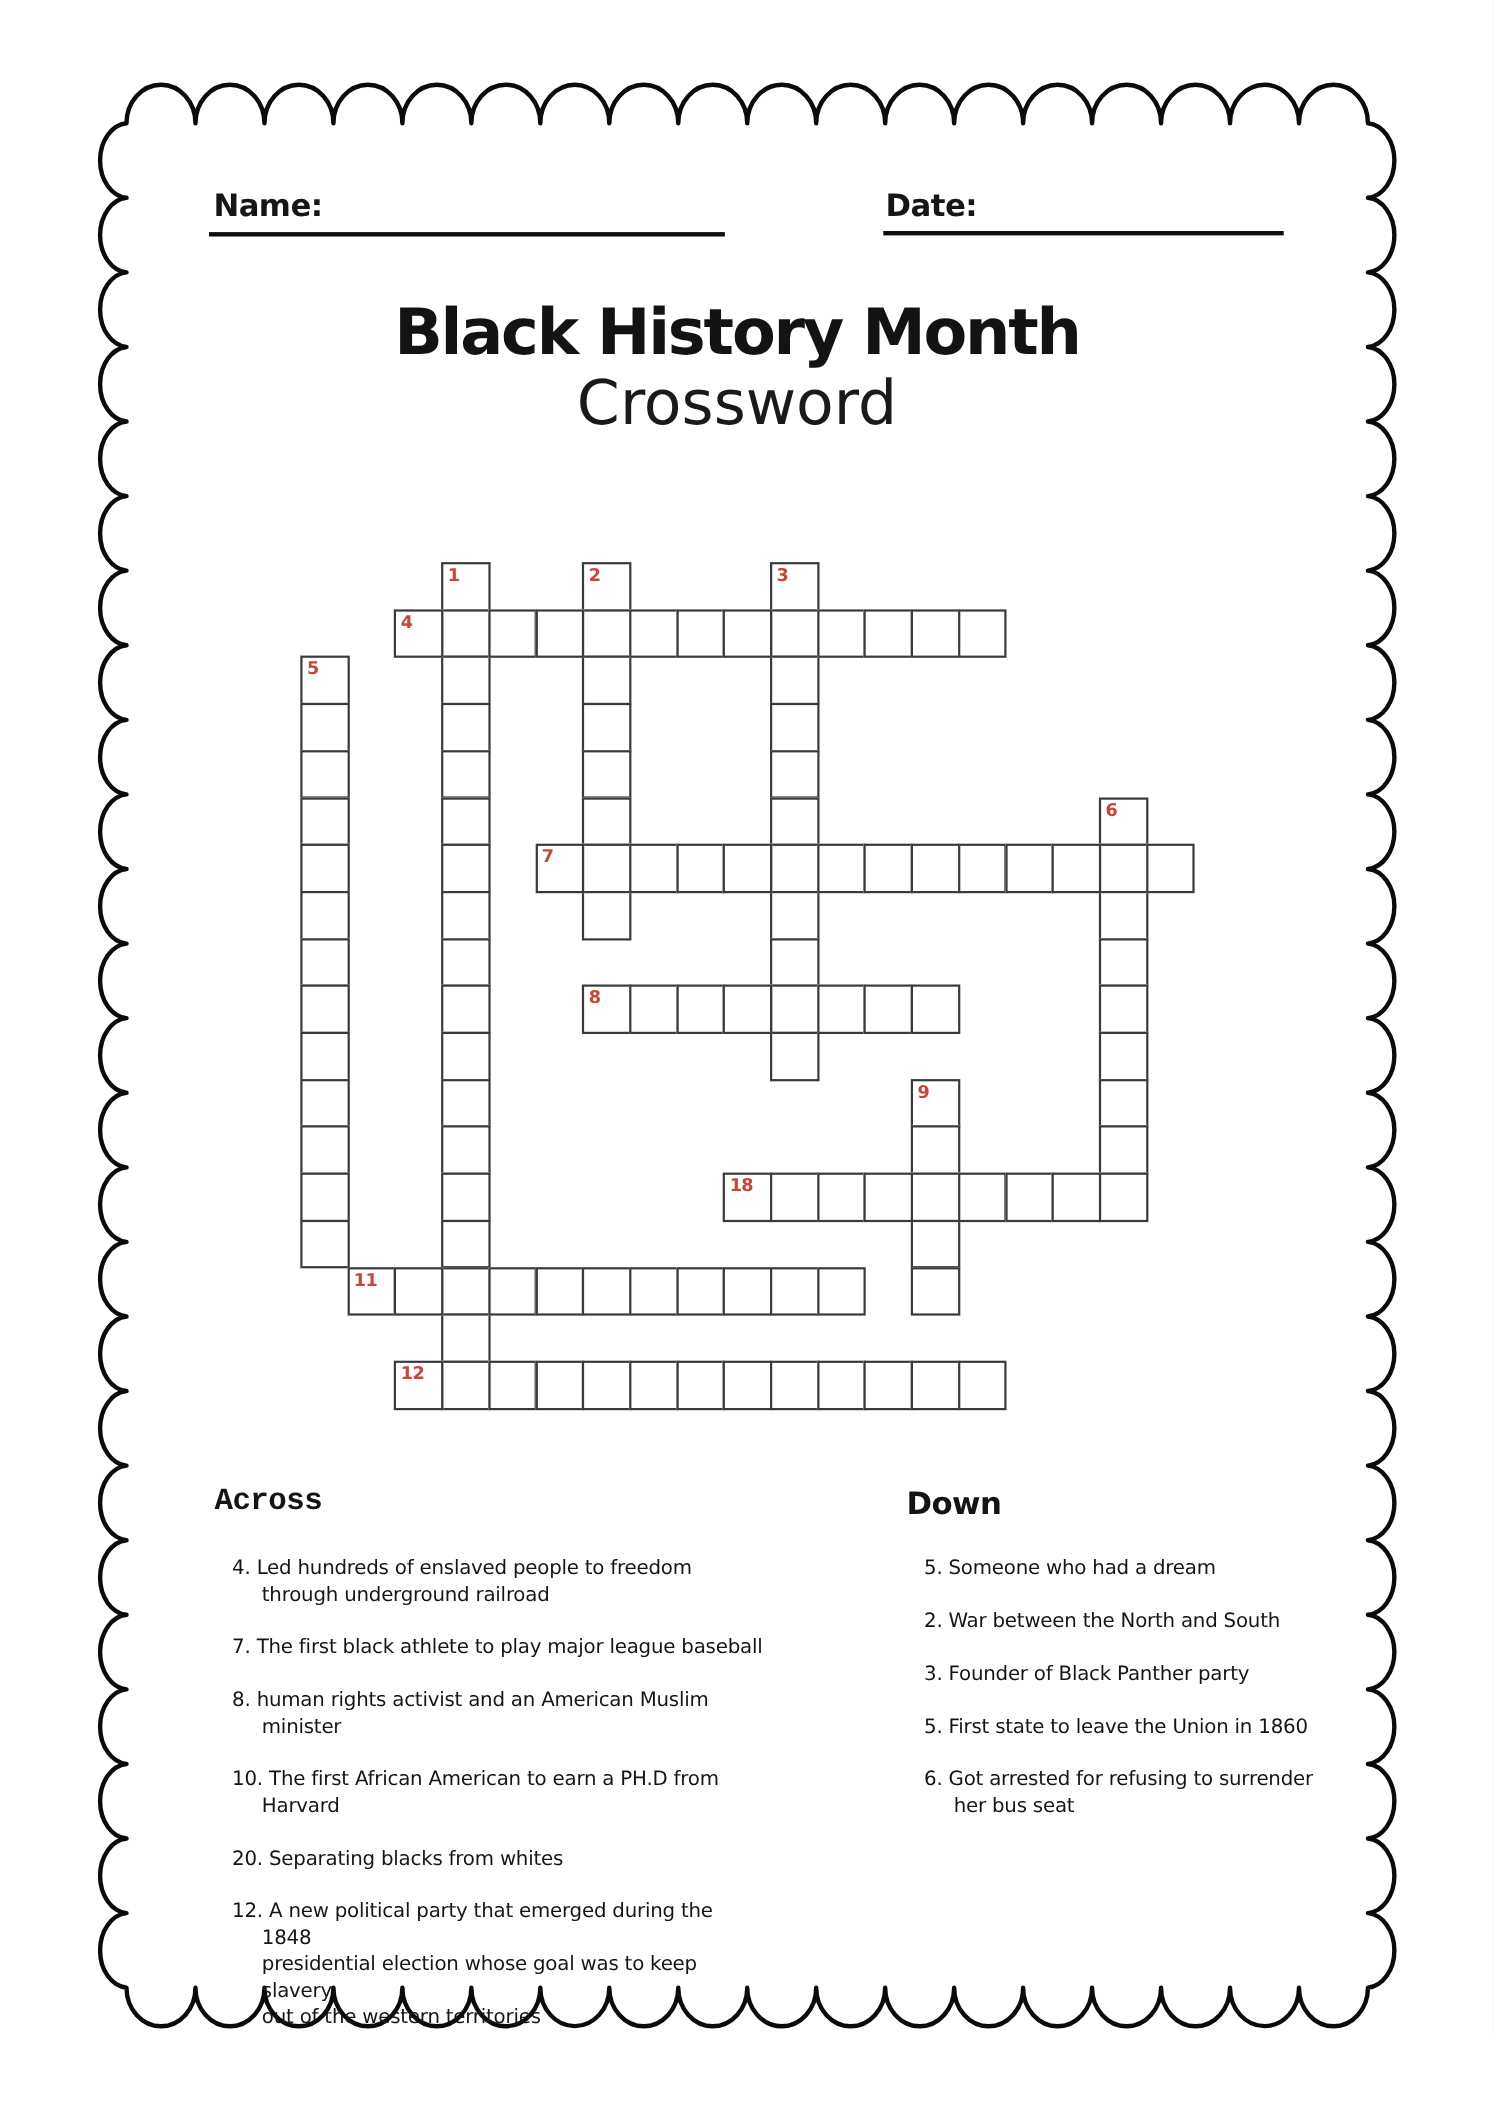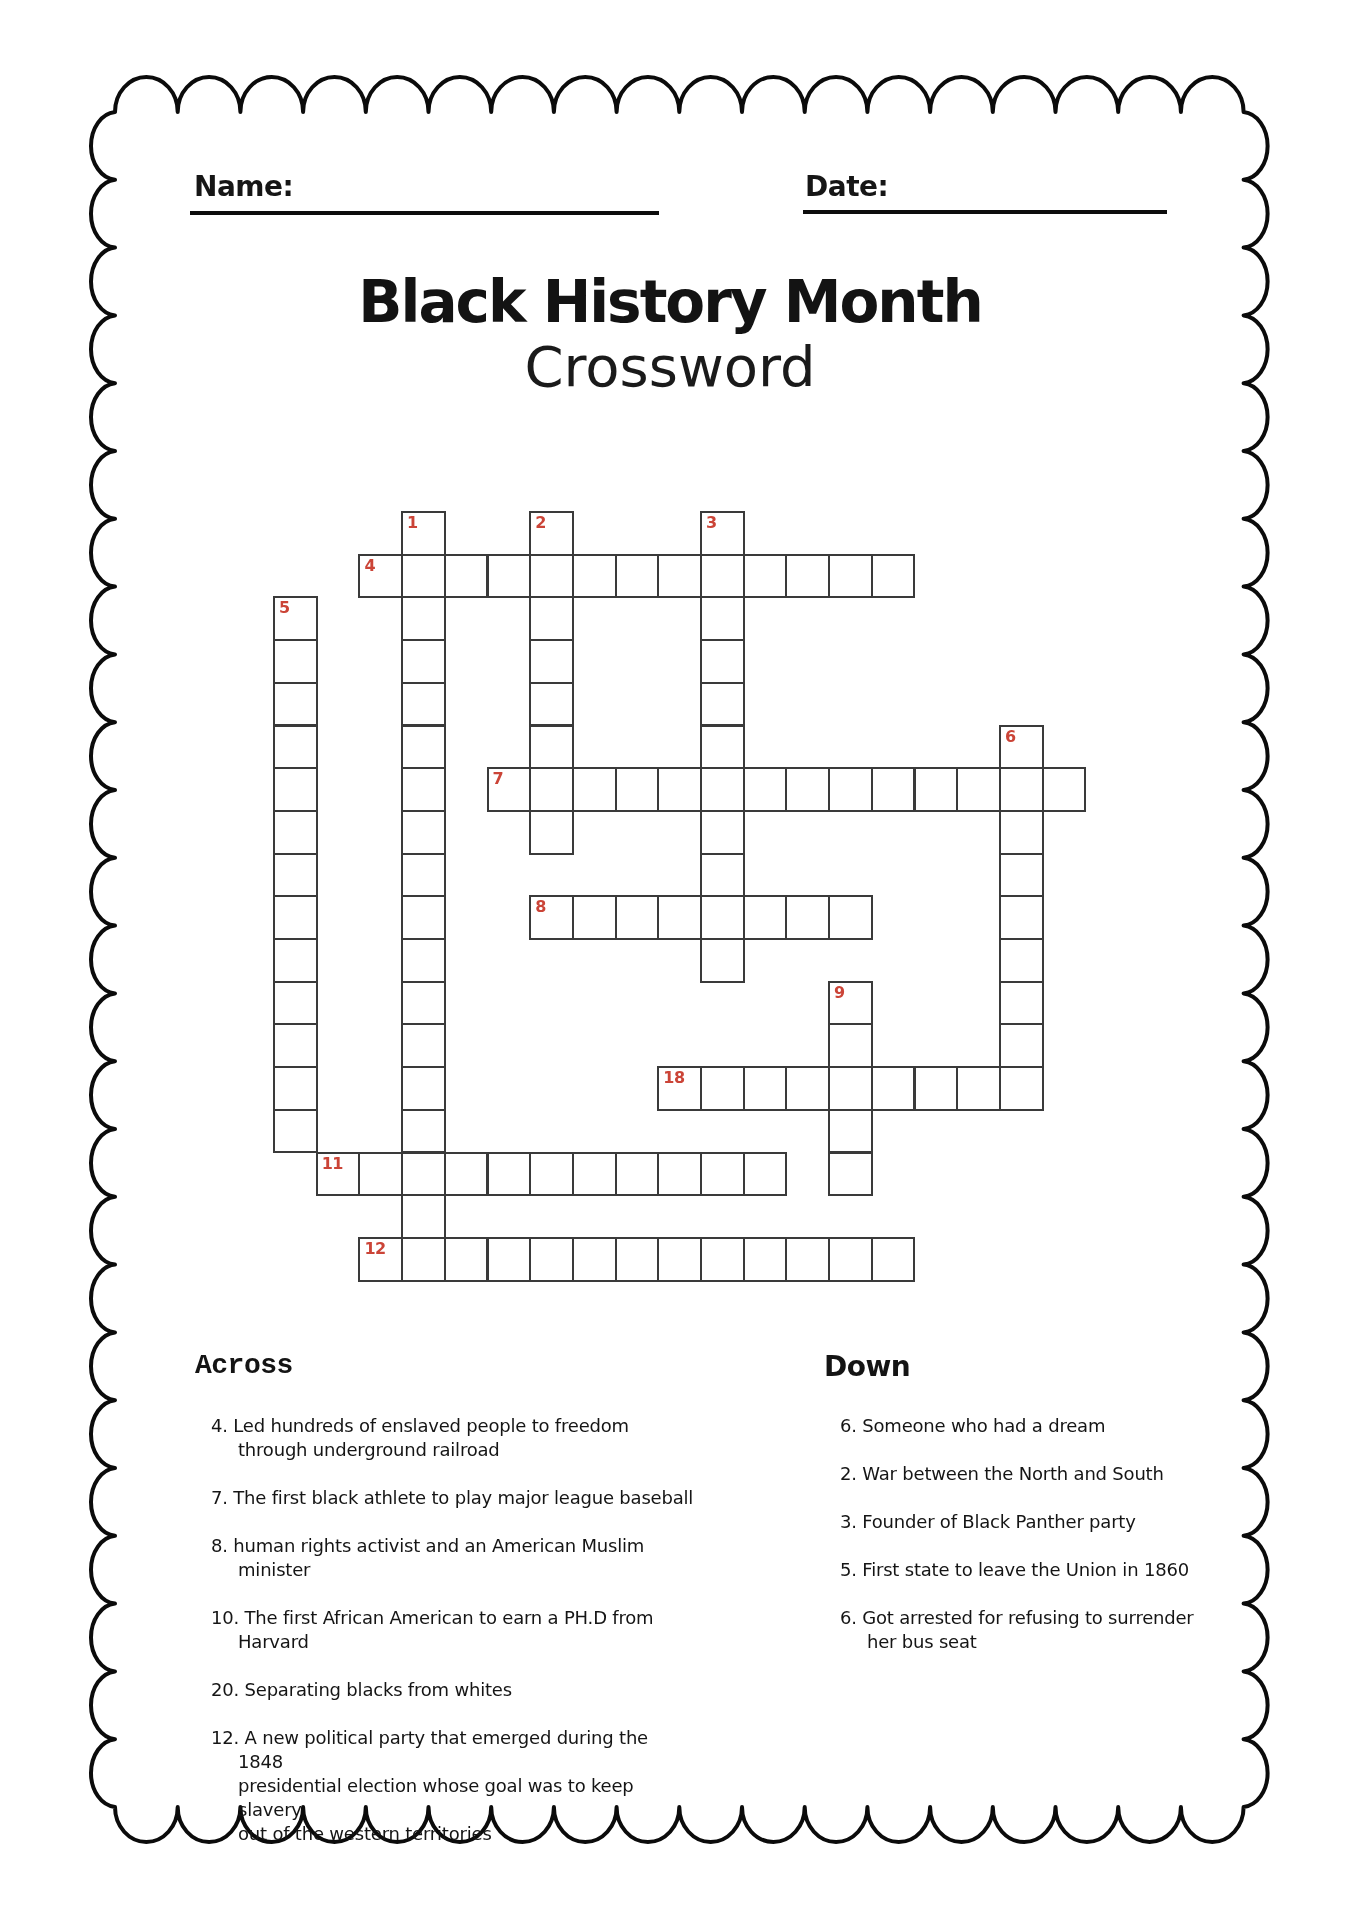--- a/index.html
+++ b/index.html
@@ -206,21 +206,21 @@
       <div class="clue-item">20. Separating blacks from whites</div>
       <div class="clue-item">12. A new political party that emerged during the 1848
 presidential election whose goal was to keep slavery
 out of the western territories</div>
     </div>
 
   <div class="clue-col" style="left:824px;top:1350px;width:420px;">
     <div class="clue-heading">Down</div>
   </div>
   <div class="clue-list" id="down-list" style="left:824px;top:1414px;width:440px;">
-      <div class="clue-item">6. Someone who had a dream</div>
+      <div class="clue-item">5. Someone who had a dream</div>
       <div class="clue-item">2. War between the North and South</div>
       <div class="clue-item">3. Founder of Black Panther party</div>
       <div class="clue-item">5. First state to leave the Union in 1860</div>
       <div class="clue-item">6. Got arrested for refusing to surrender
 her bus seat</div>
     </div>
 
 </div>
 
 </body></html>

